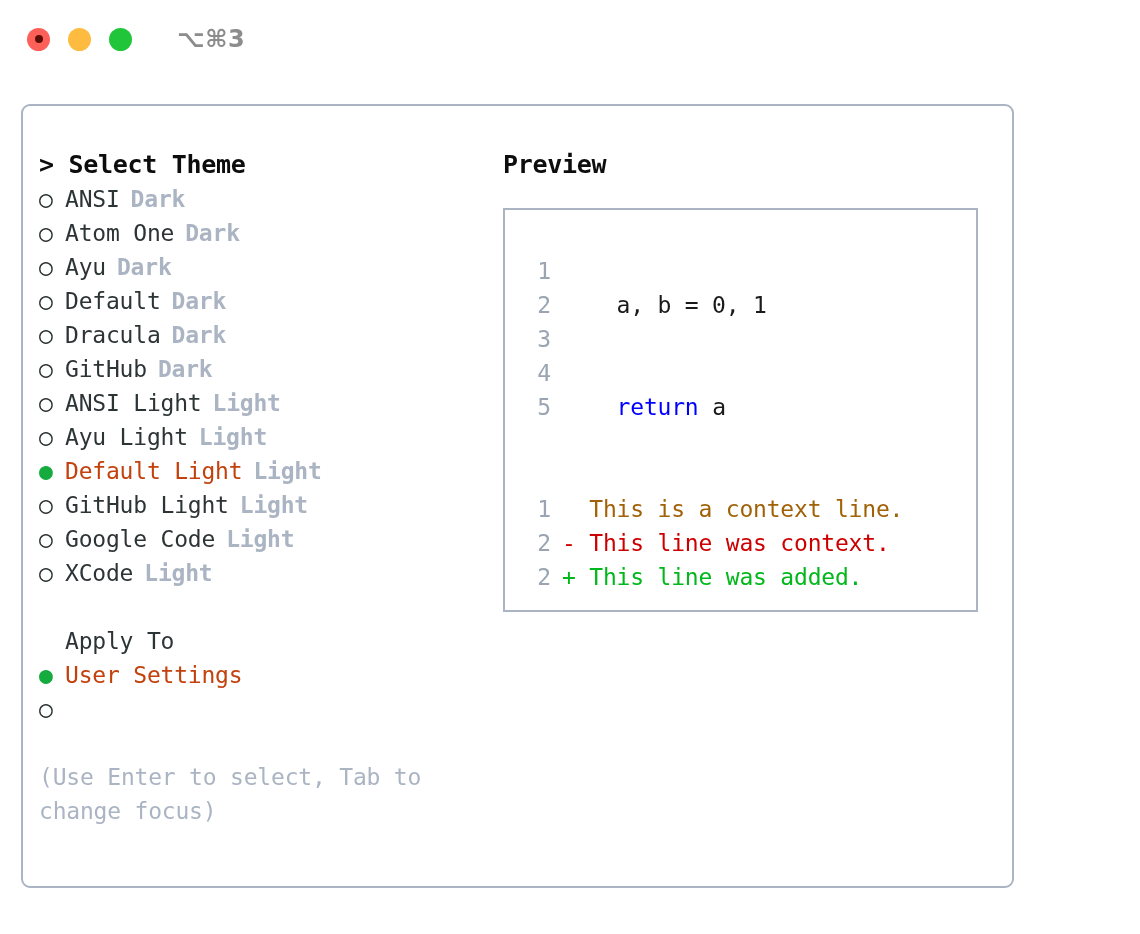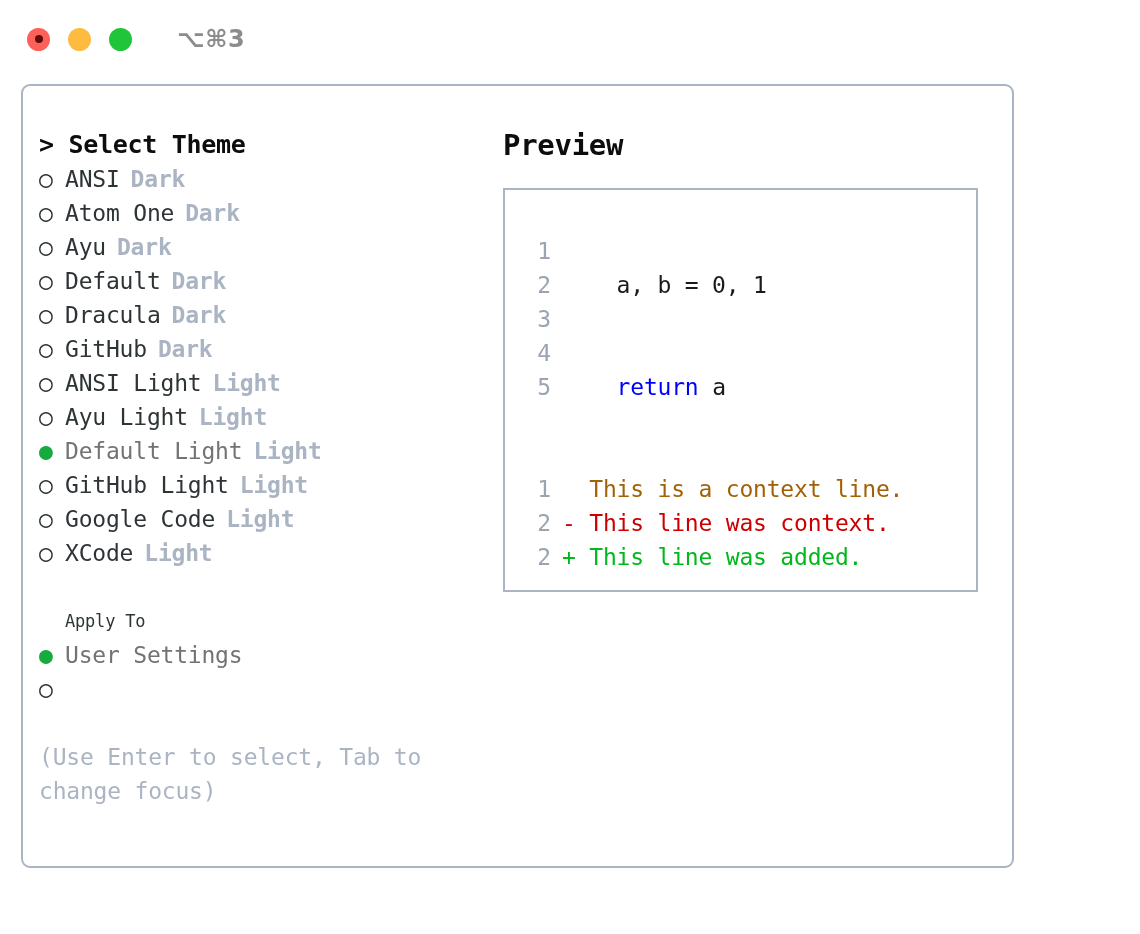--- a/index.html
+++ b/index.html
@@ -62,21 +62,21 @@
     font-size: 24px;
     font-weight: 700;
     letter-spacing: 0.5px;
     font-family: "DejaVu Sans", "Liberation Sans", sans-serif;
   }
 
   
   .panel {
     position: absolute;
     left: 21px;
-    top: 84px;
+    top: 104px;
     width: 993px;
     height: 784px;
     border: 2px solid #aab4c2;
     border-radius: 9px;
     background: #ffffff;
     box-sizing: border-box;
   }
 
   .columns {
     display: flex;
@@ -112,49 +112,49 @@
   }
   .marker {
     display: inline-block;
     width: 26px;
     flex: 0 0 26px;
     color: #2d3436;
     font-size: 23px;
   }
   .marker.sel { color: #15ab3f; }
   .row-label { color: #2d3436; }
-  .row.selected .row-label { color: #737373; }
+  .row.selected .row-label { color: #c2410c; }
   .row-tag {
     color: #aab4c2;
     margin-left: 11px;
     font-weight: bold;
   }
   .spacer-sm { height: 34px; }
 
   .group-title {
-    font-size: 17px;
+    font-size: 23px;
     line-height: 34px;
     color: #2d3436;
     padding-left: 26px;
     white-space: pre;
     letter-spacing: -0.2px;
   }
 
   .hint {
     margin-top: 34px;
     font-size: 23px;
     line-height: 34px;
     color: #aab4c2;
     width: 410px;
     letter-spacing: -0.2px;
   }
 
   
   .preview-title {
-    font-size: 29px;
+    font-size: 25px;
     font-weight: 700;
     color: #0d0d0d;
     line-height: 34px;
     letter-spacing: -0.3px;
   }
   .preview-box {
     margin-top: 26px;
     width: 475px;
     height: 404px;
     border: 2px solid #aab4c2;

